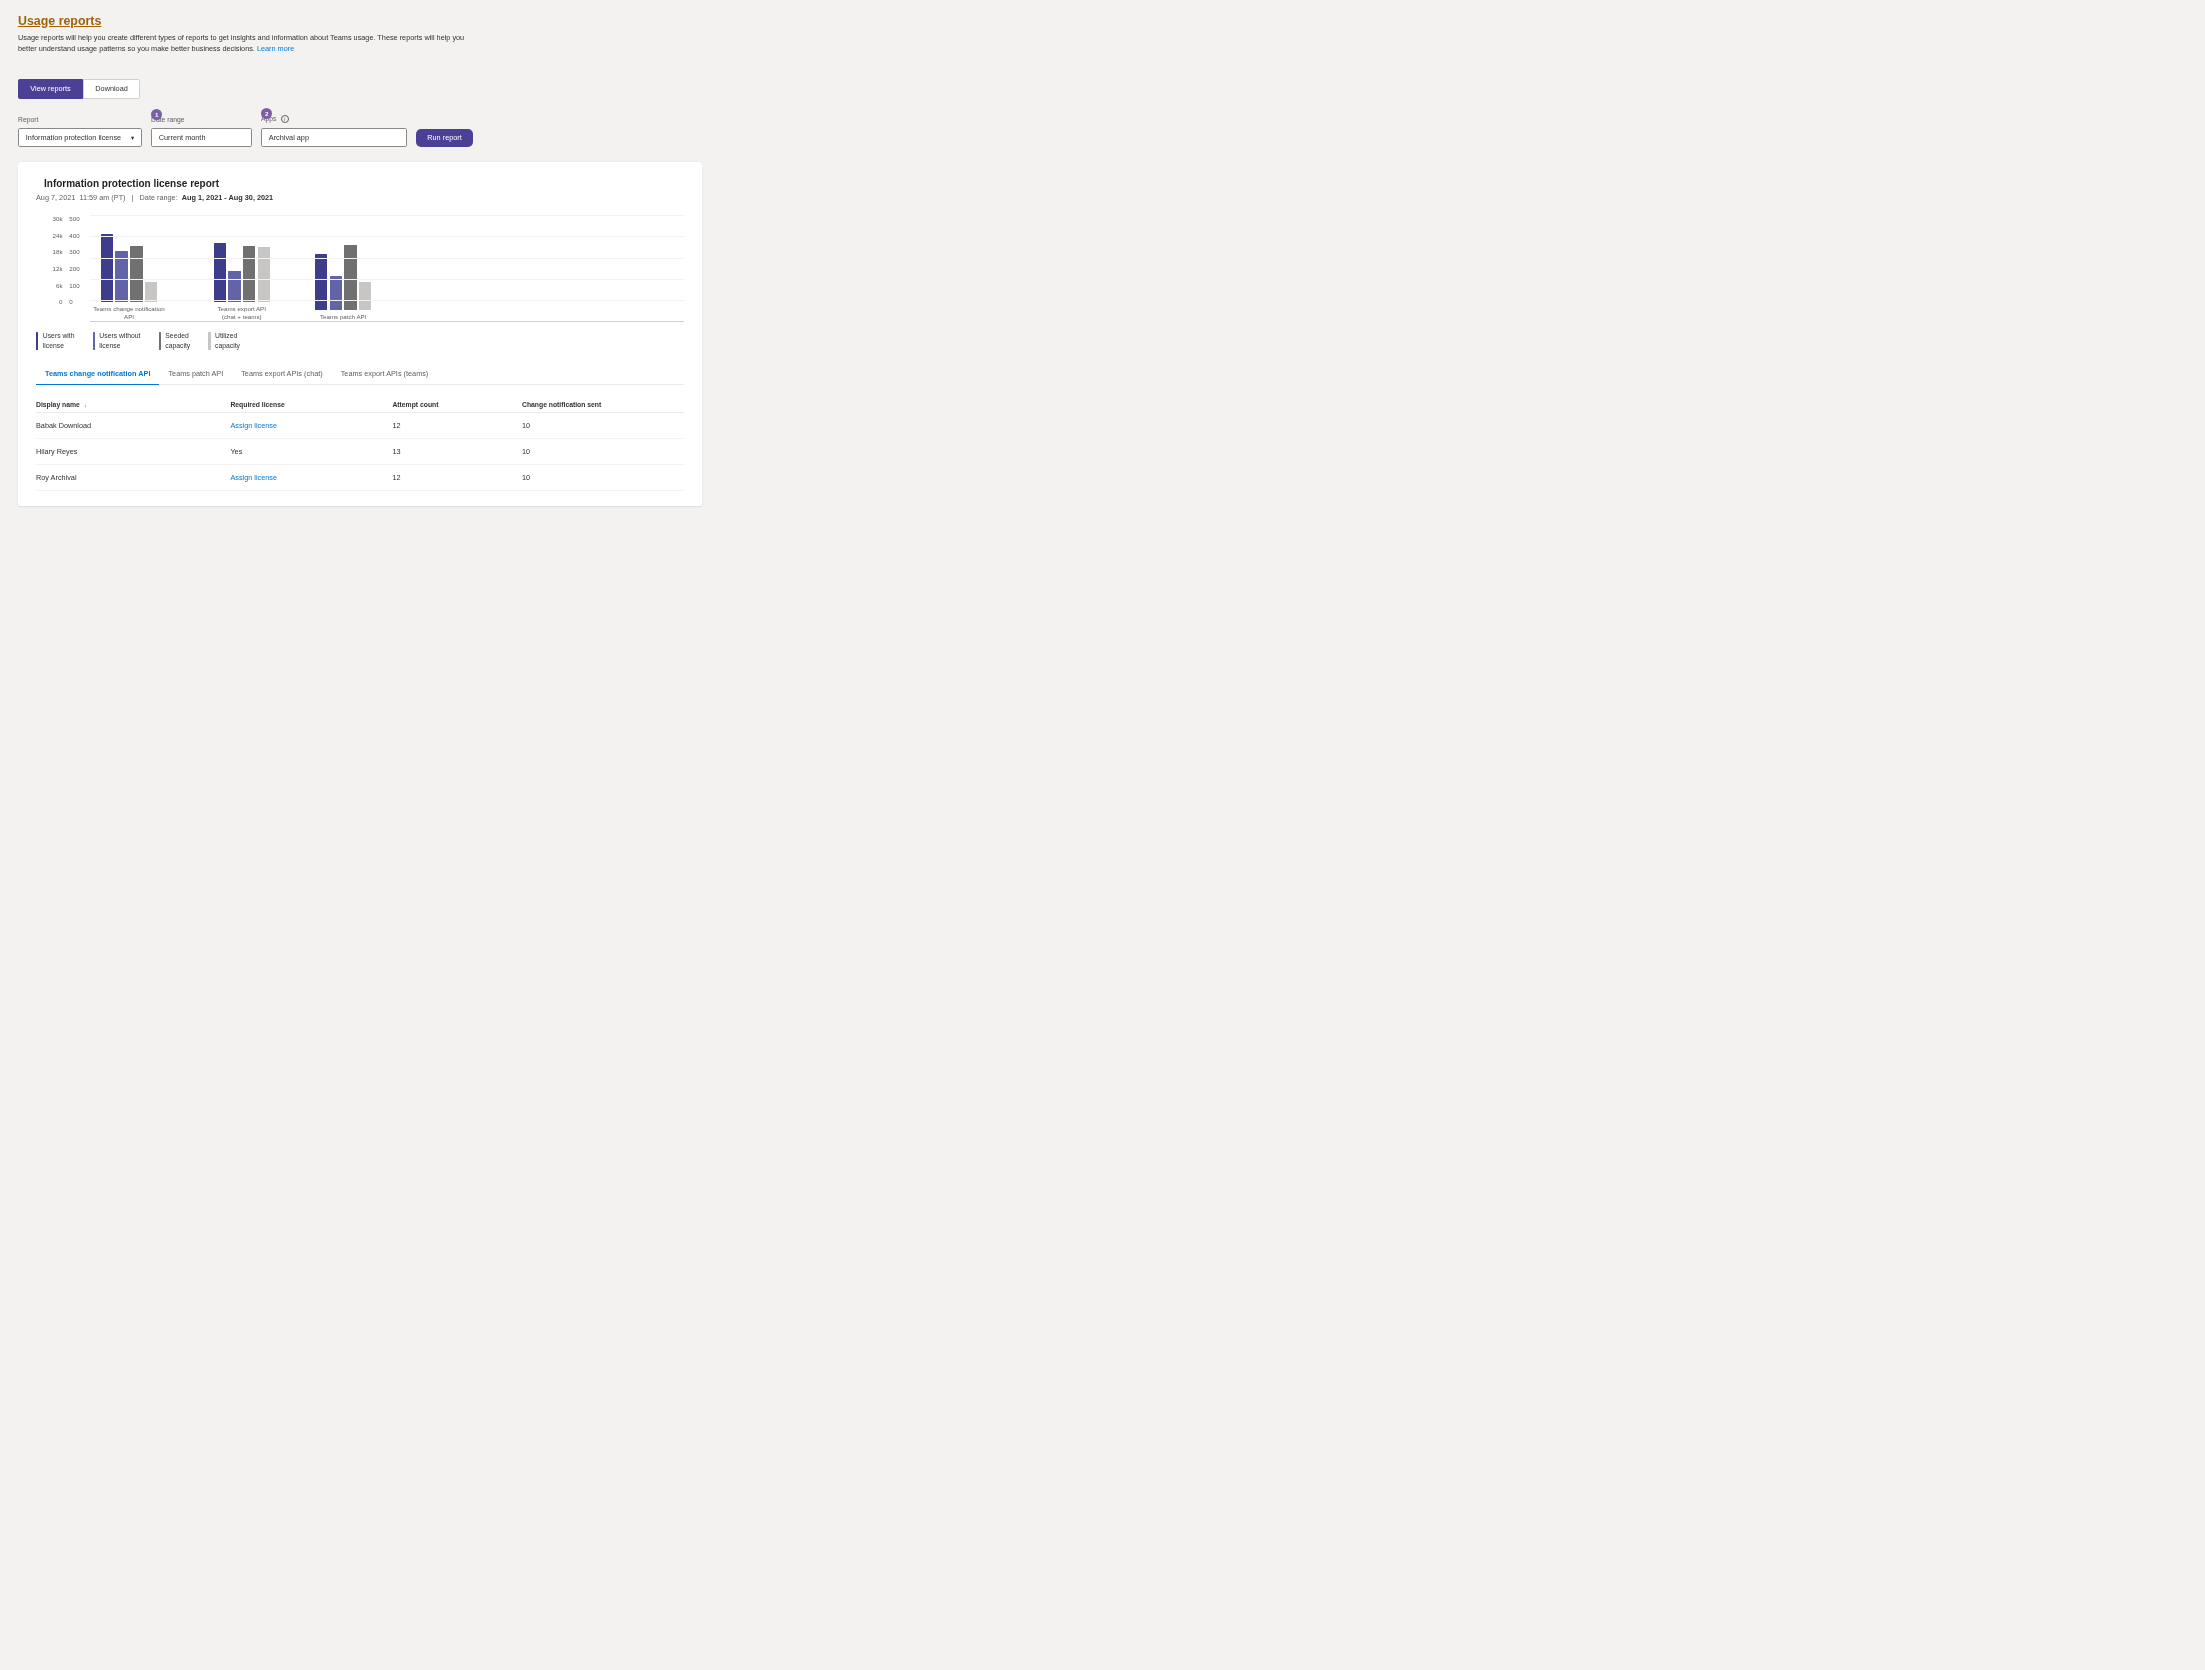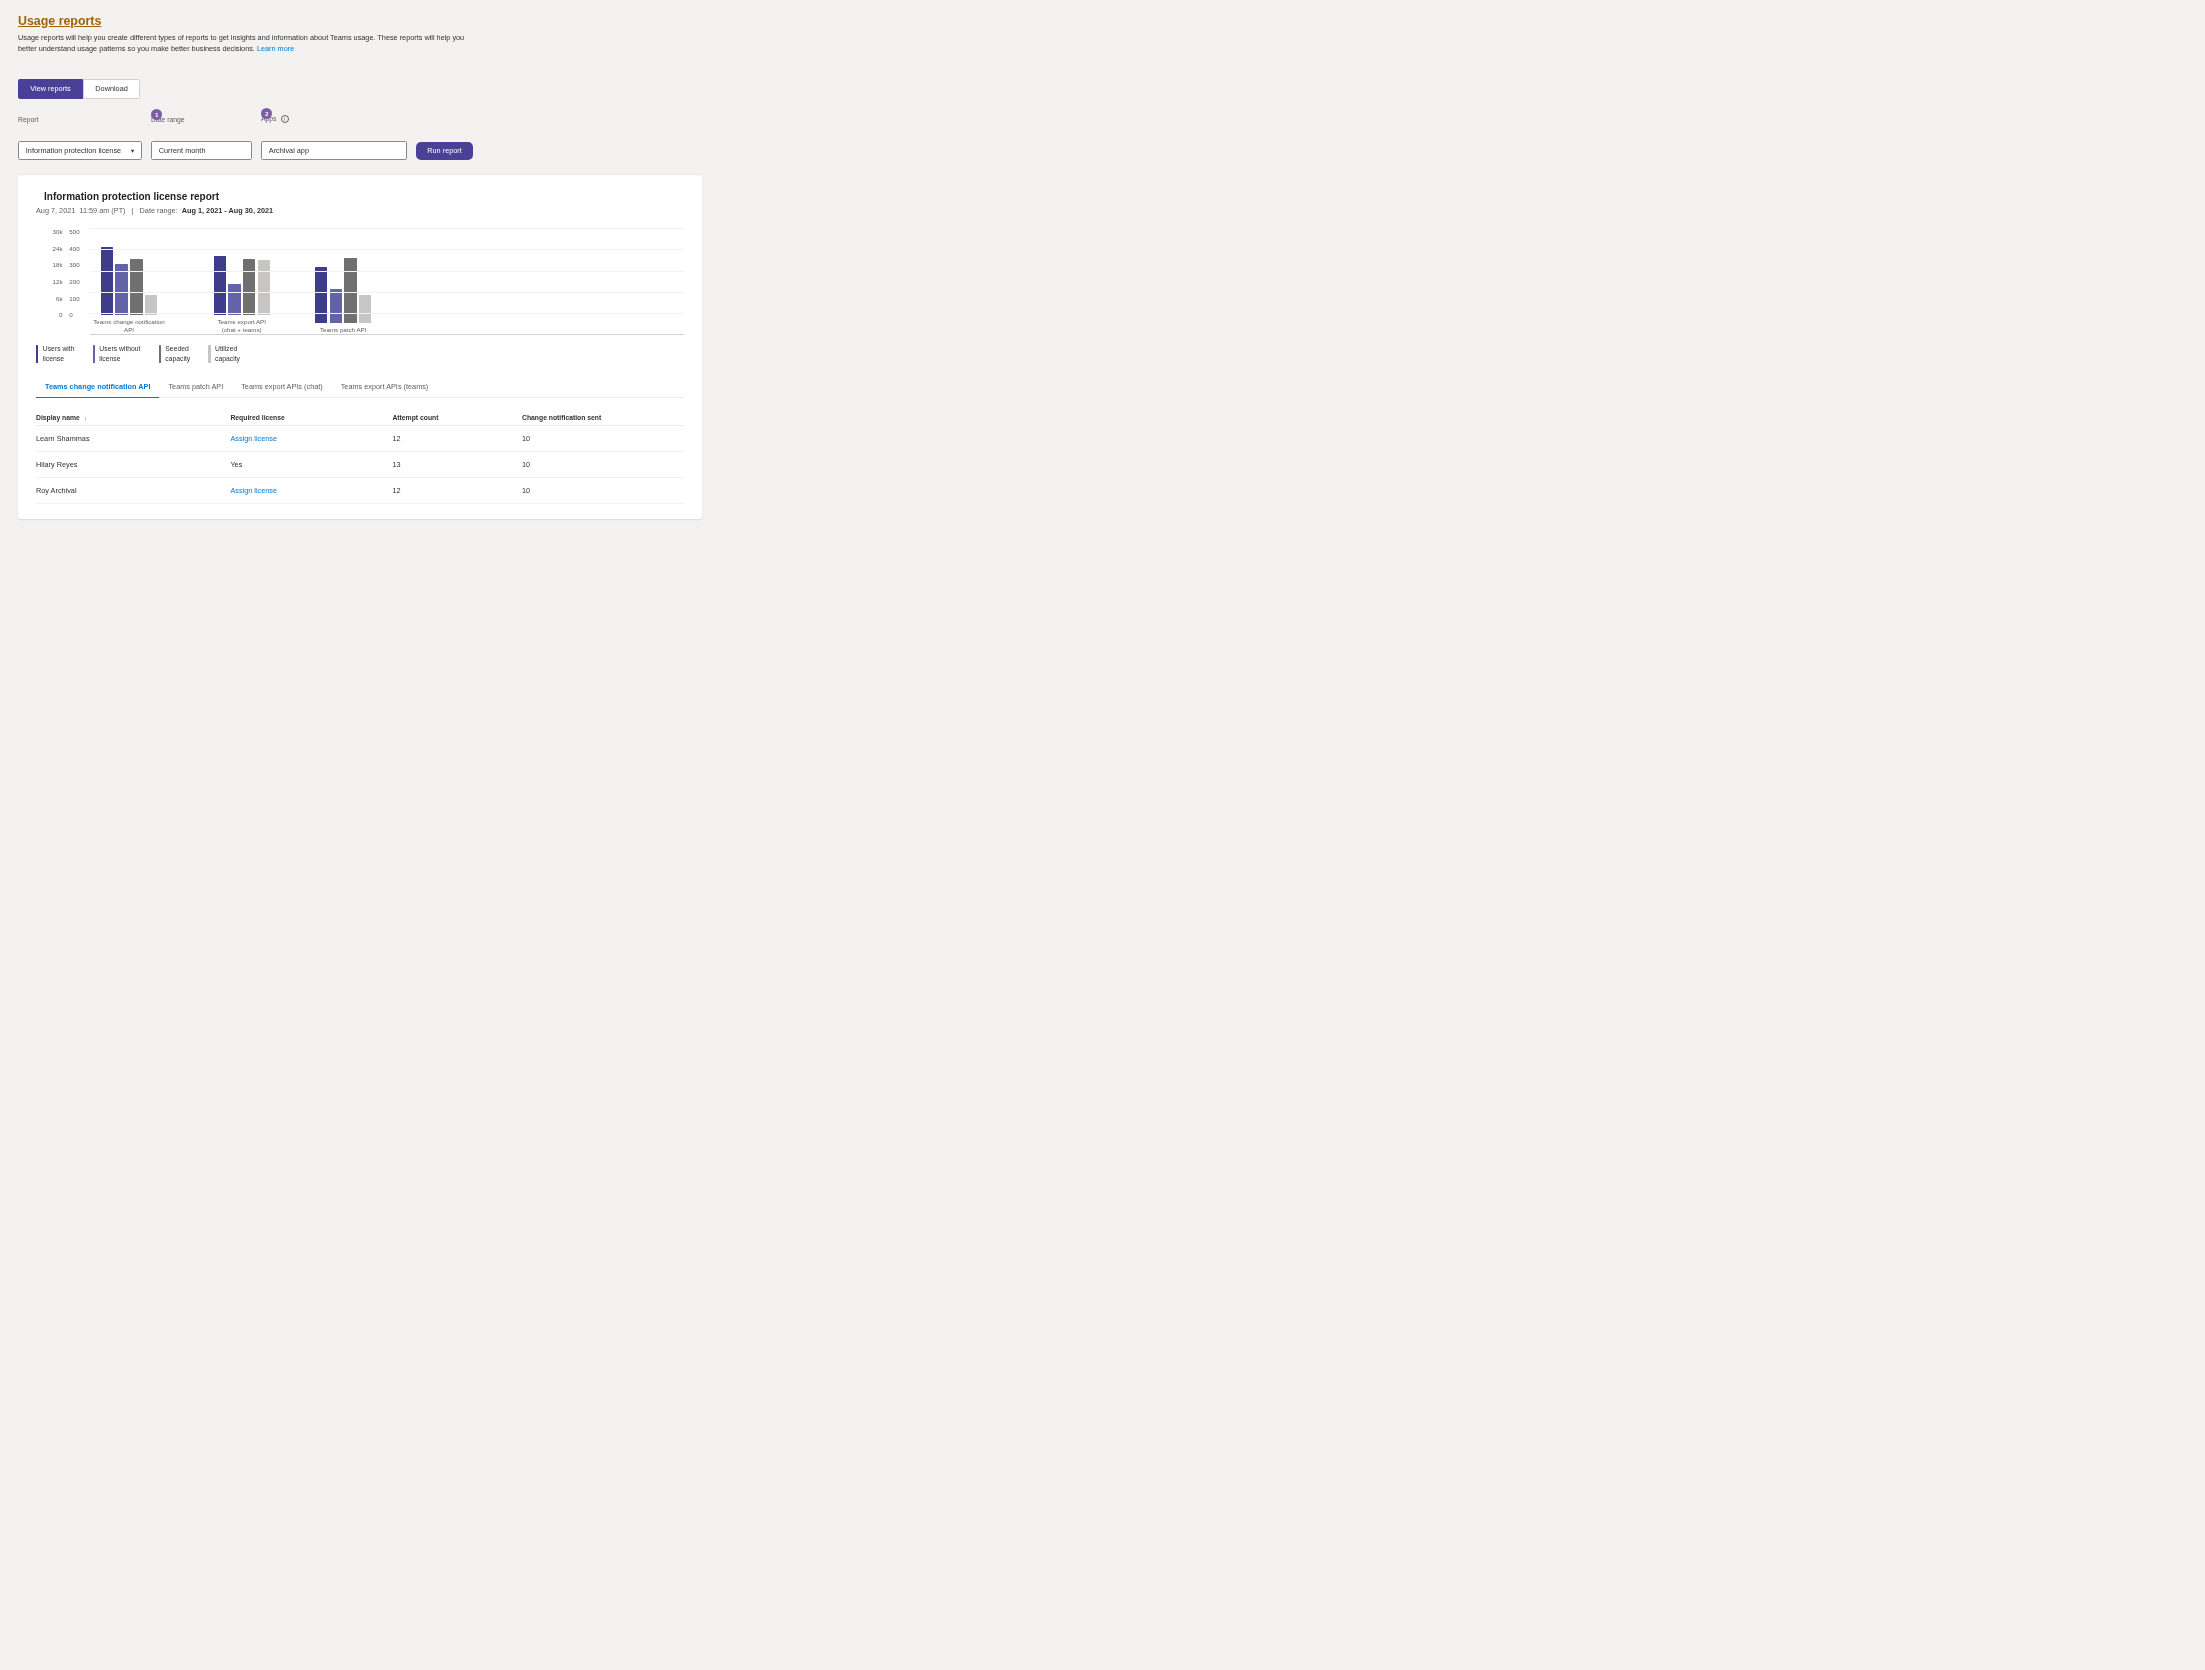--- a/index.html
+++ b/index.html
@@ -59,21 +59,21 @@
     .form-section {
       display: flex;
       align-items: flex-end;
       gap: 9px;
       flex-wrap: wrap;
       margin-bottom: 15.8px;
     }
     .form-group {
       display: flex;
       flex-direction: column;
-      gap: 18px;
+      gap: 5px;
       position: relative;
     }
     .form-label {
       font-size: 6.8px;
       color: #605e5c;
       font-weight: 400;
     }
     .step-badge {
       display: inline-flex;
       align-items: center;
@@ -446,21 +446,21 @@
             <span>Display name</span>
             <span class="sort-icon">↓</span>
           </th>
           <th class="col-license">Required license</th>
           <th class="col-attempt">Attempt count</th>
           <th class="col-notif">Change notification sent</th>
         </tr>
       </thead>
       <tbody>
         <tr class="table-row">
-          <td>Learn Shammas</td>
+          <td>Babak Download</td>
           <td><a href="#">Assign license</a></td>
           <td>12</td>
           <td>10</td>
         </tr>
         <tr class="table-row">
           <td>Hilary Reyes</td>
           <td>Yes</td>
           <td>13</td>
           <td>10</td>
         </tr>

